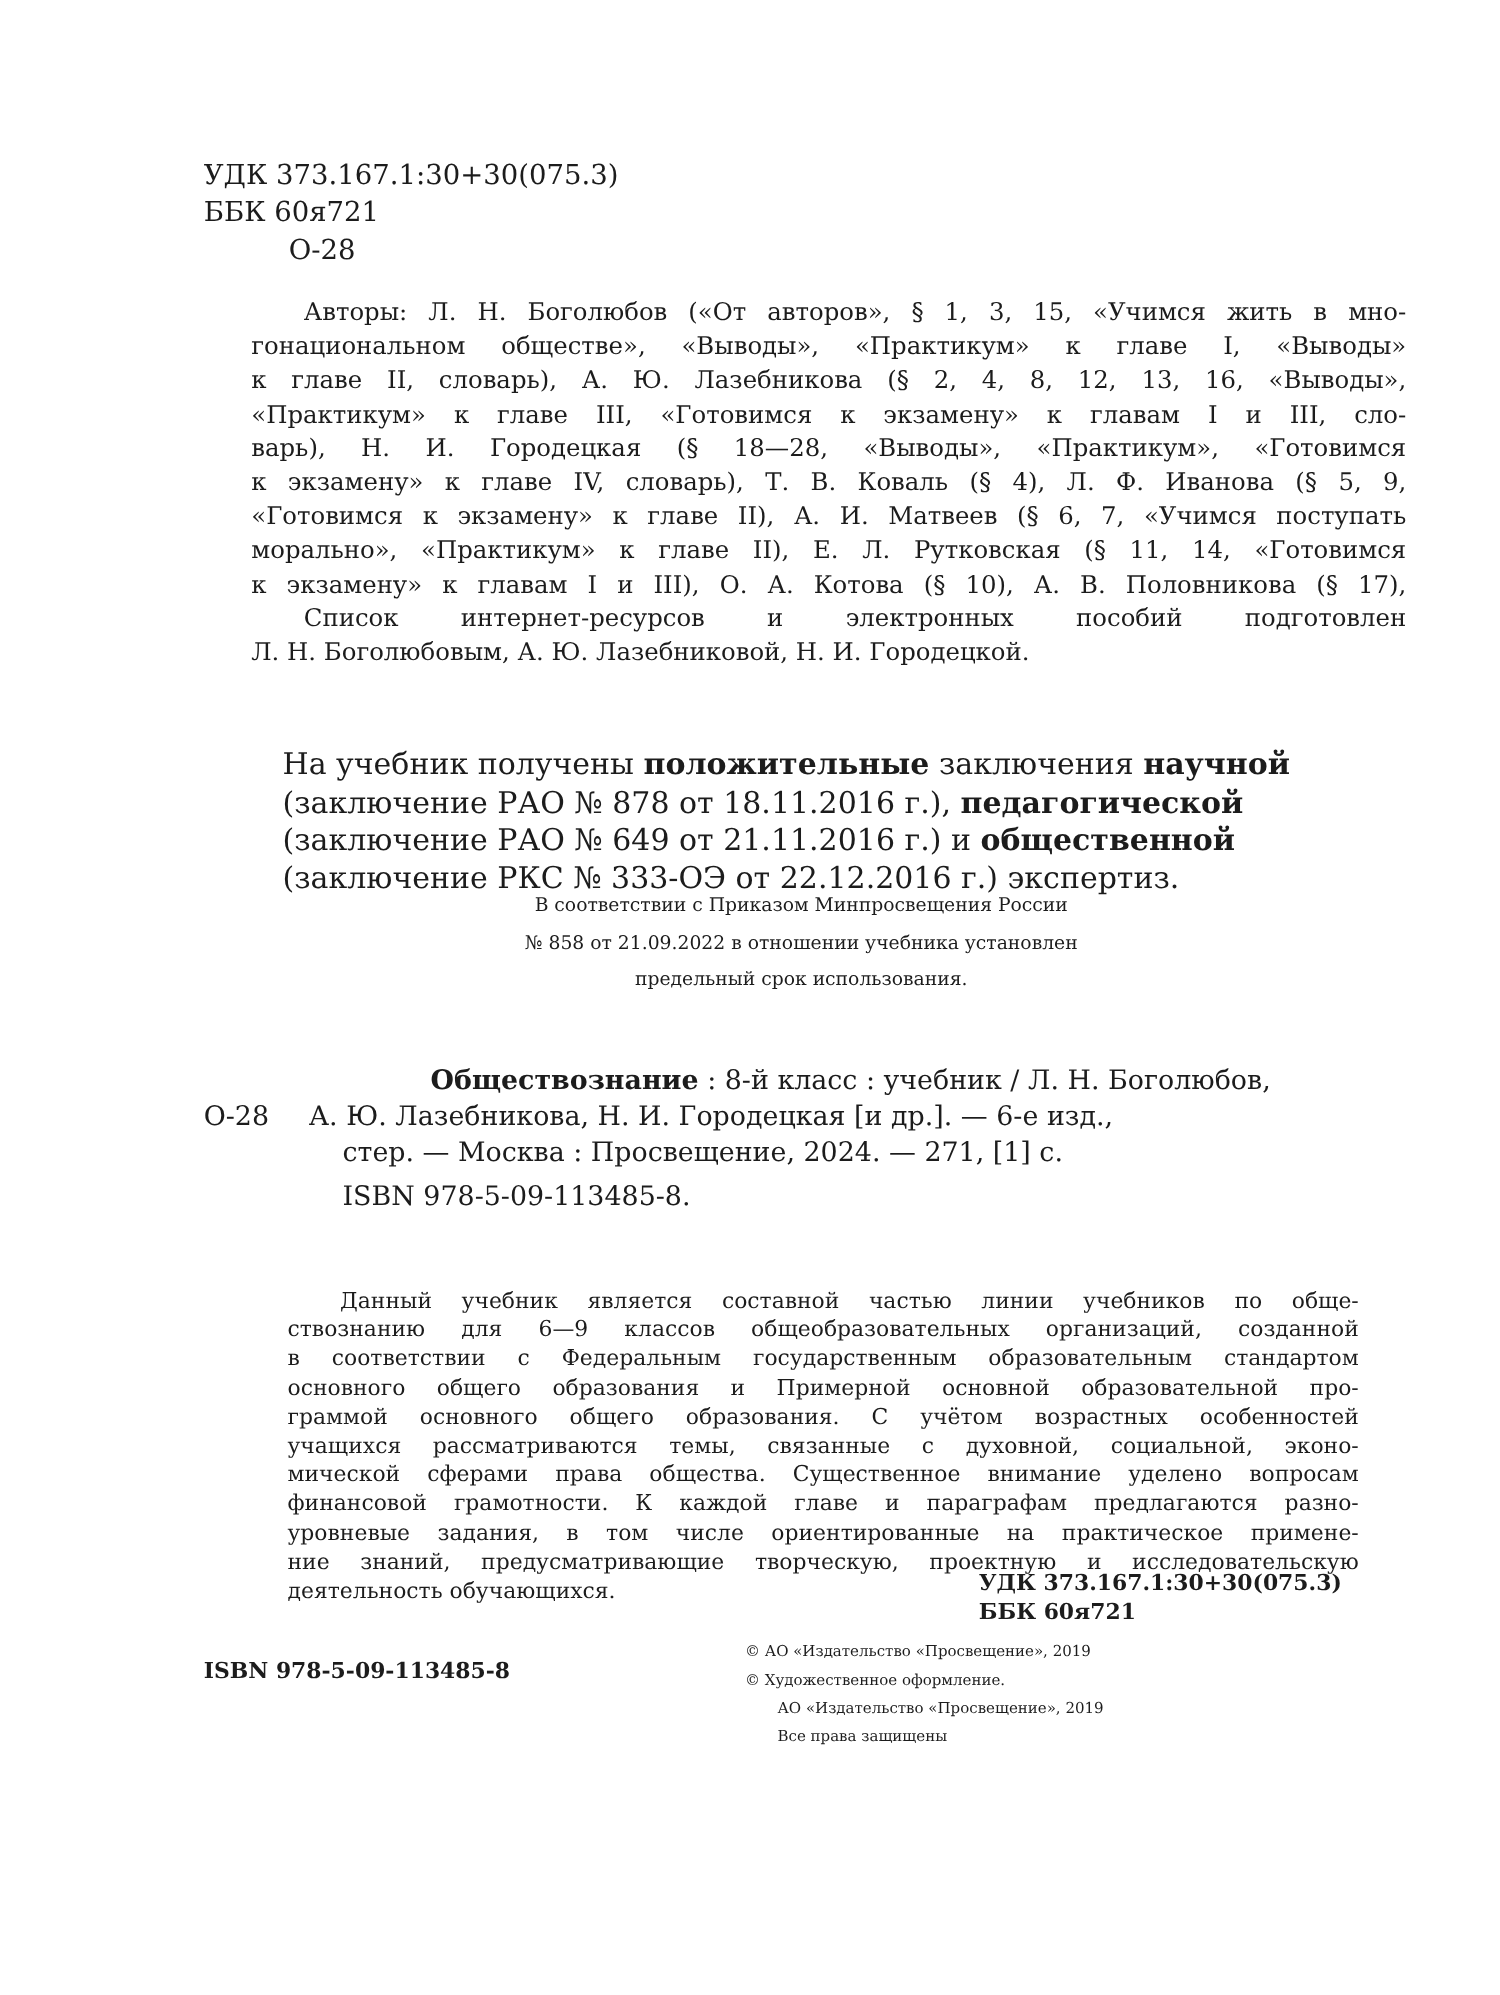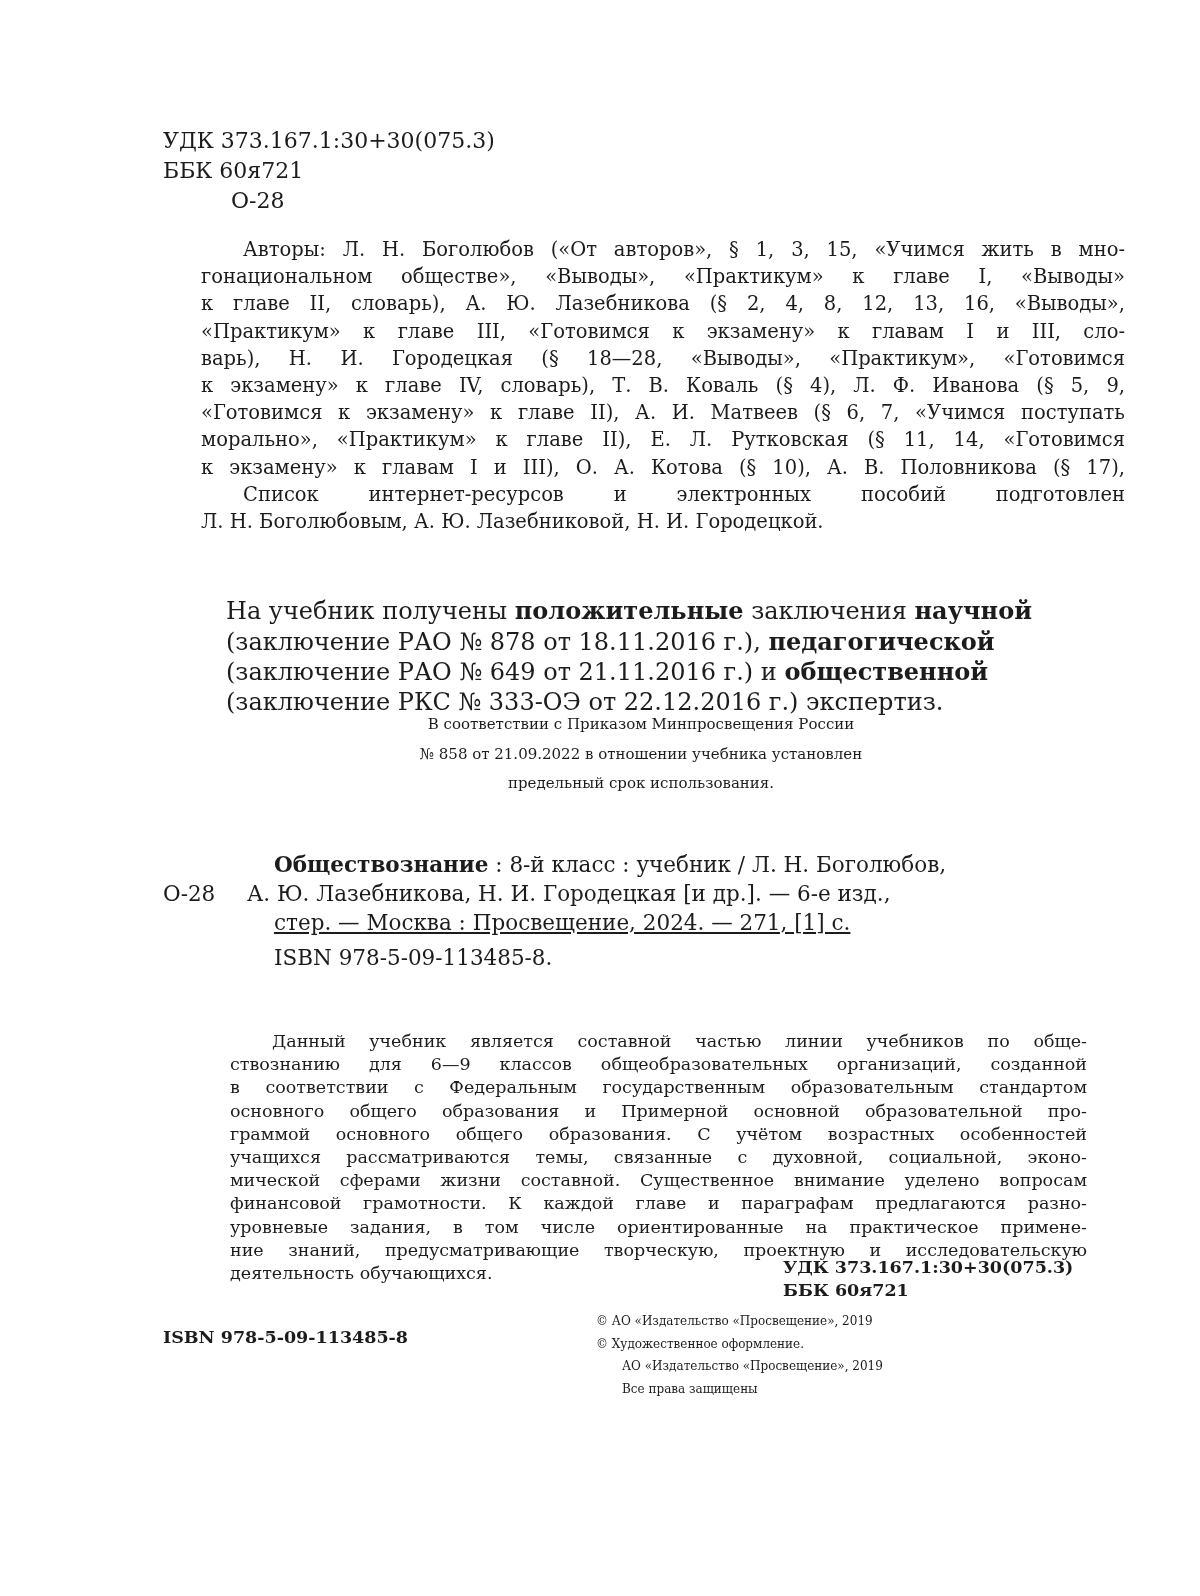--- a/index.html
+++ b/index.html
@@ -20,22 +20,22 @@
     
     #authors { left: 163px; top: 236px; width: 924px; font-size: 19.5px; line-height: 27.2px; margin-left: 38px; }
     #authors .first { text-indent: 42px; }
 
     
     #reviews { left: 226px; top: 596px; width: 830px; font-size: 24px; line-height: 29.5px; }
     #order { left: 226px; top: 710px; width: 830px; font-size: 15px; line-height: 29.5px; text-align: center; }
 
     
     #biblio { left: 163px; top: 850px; width: 924px; font-size: 21.5px; line-height: 29px; }
-    #biblio .l1 { padding-left: 111px; }
-    #biblio .l3 { padding-left: 111px; text-decoration: underline; }
+    #biblio .l1 { padding-left: 111px; text-align: center; }
+    #biblio .l3 { padding-left: 111px; }
     #biblio .isbn { padding-left: 111px; margin-top: 6px; }
     #biblio .code { display: inline-block; width: 84px; }
 
     
     #annotation { left: 230px; top: 1030px; width: 857px; font-size: 17.5px; line-height: 23.2px; }
     #annotation .first { text-indent: 42px; }
 
     #udk2 { left: 783px; top: 1256px; font-size: 17.5px; line-height: 23px; font-weight: bold; }
 
     #isbn2 { left: 163px; top: 1310px; font-size: 17.5px; font-weight: bold; margin-top: 17px; }
@@ -86,21 +86,21 @@
   <span class="line isbn">ISBN 978-5-09-113485-8.</span>
 </div>
 
 <div id="annotation" class="abs">
   <span class="line just first">Данный учебник является составной частью линии учебников по обще-</span>
   <span class="line just">ствознанию для 6—9 классов общеобразовательных организаций, созданной</span>
   <span class="line just">в соответствии с Федеральным государственным образовательным стандартом</span>
   <span class="line just">основного общего образования и Примерной основной образовательной про-</span>
   <span class="line just">граммой основного общего образования. С учётом возрастных особенностей</span>
   <span class="line just">учащихся рассматриваются темы, связанные с духовной, социальной, эконо-</span>
-  <span class="line just">мической сферами жизни составной. Существенное внимание уделено вопросам</span>
+  <span class="line just">мической сферами права общества. Существенное внимание уделено вопросам</span>
   <span class="line just">финансовой грамотности. К каждой главе и параграфам предлагаются разно-</span>
   <span class="line just">уровневые задания, в том числе ориентированные на практическое примене-</span>
   <span class="line just">ние знаний, предусматривающие творческую, проектную и исследовательскую</span>
   <span class="line">деятельность обучающихся.</span>
 </div>
 
 <div id="udk2" class="abs">
   <span class="line">УДК 373.167.1:30+30(075.3)</span>
   <span class="line">ББК 60я721</span>
 </div>

